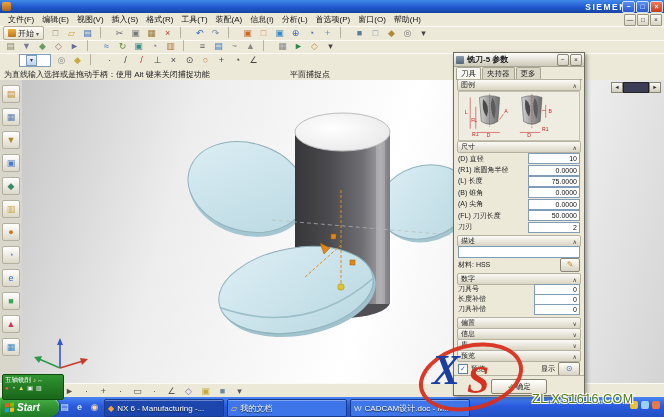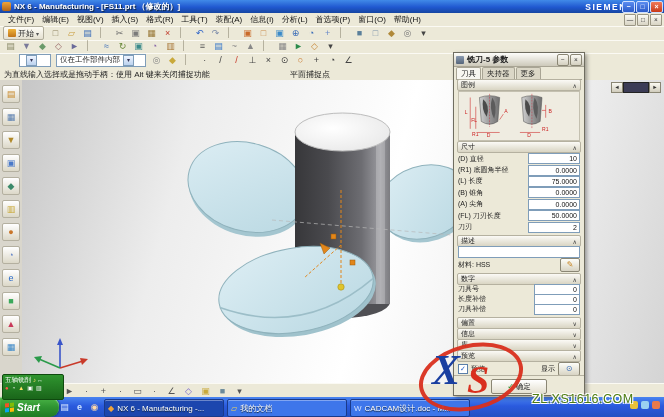--- a/index.html
+++ b/index.html
@@ -123,21 +123,20 @@
   .wm-brand{position:absolute;left:102px;top:12px;font-size:37px;font-weight:bold;color:#e02f1a;letter-spacing:2px;
             text-shadow:1px 1px 0 #fff,-1px -1px 0 #fff,1px -1px 0 #fff,-1px 1px 0 #fff;white-space:nowrap;}
   .wm-url{position:absolute;left:120px;top:62px;font-size:12.5px;font-weight:normal;color:#4d7c0f;letter-spacing:.5px;
           text-shadow:1px 1px 0 #fff,-1px -1px 0 #fff,1px -1px 0 #fff,-1px 1px 0 #fff;white-space:nowrap;}
 </style>
 </head>
 <body>
 
 <div class="abs titlebar">
   <span class="app-icon"></span>
-  <span class="win-title">NX 6 - Manufacturing - [FS11.prt （修改的）]</span>
   <span class="brand">SIEMENS</span>
   <span class="winbtns">
     <span class="wbtn">−</span>
     <span class="wbtn">□</span>
     <span class="wbtn close">×</span>
   </span>
 </div>
 
 <div class="abs menubar">
 
@@ -218,24 +217,20 @@
       <span class="ico" style="color: rgb(136, 136, 136);">▦</span>
       <span class="ico" style="color: rgb(42, 138, 74);">►</span>
       <span class="ico" style="color: rgb(201, 137, 58);">◇</span>
       <span class="ico" style="color: rgb(68, 68, 68);">▾</span>
     </span>
 </div>
 
 <div class="abs tbar selbar">
   <span class="combo" style="width:26px;margin-left:16px;">
     <span></span>
-    <span class="car">▾</span>
-  </span>
-  <span class="combo" style="width:84px;">
-    <span style="white-space:nowrap;overflow:hidden;">仅在工作部件内部</span>
     <span class="car">▾</span>
   </span>
   <span class="icons">
 
   <span class="ico" style="color: rgb(136, 136, 136);">◎</span>
       <span class="ico" style="color: rgb(201, 169, 58);">◆</span>
       <span class="ico" style="color: rgb(176, 171, 152);">▏</span>
       <span class="ico" style="color: rgb(68, 68, 68);">∙</span>
       <span class="ico" style="color: rgb(68, 68, 68);">/</span>
       <span class="ico" style="color: rgb(201, 58, 42);">/</span>

